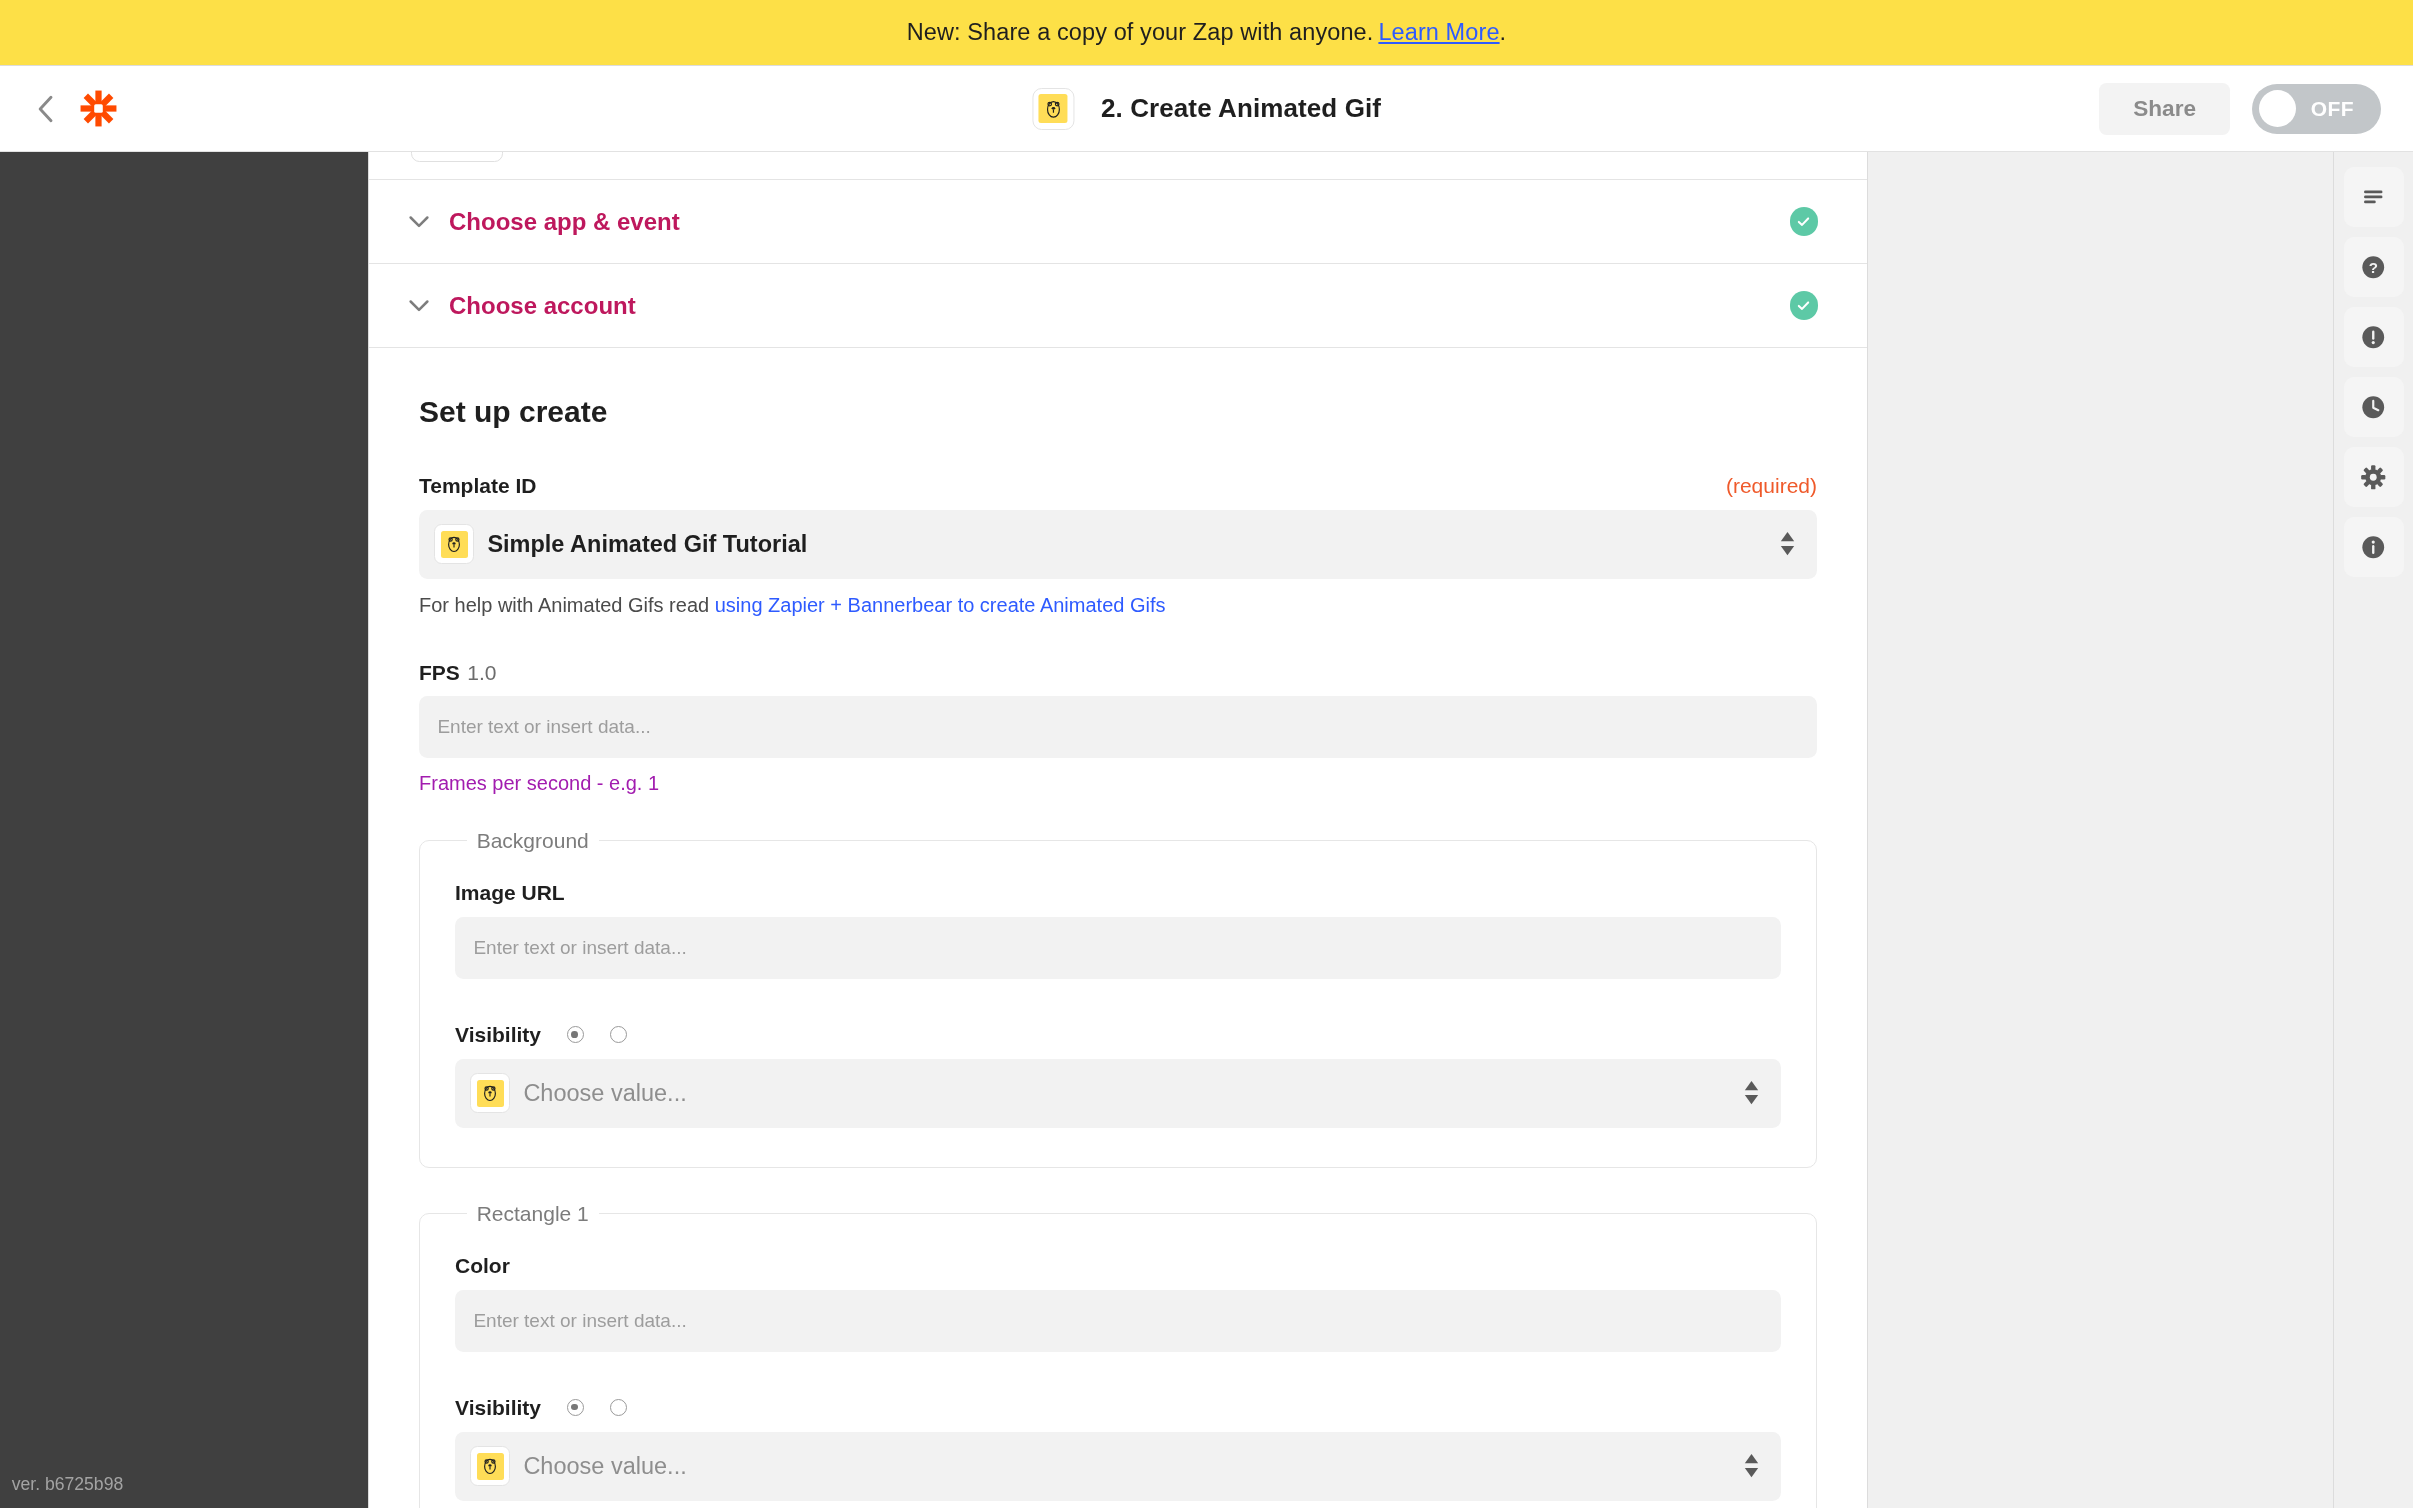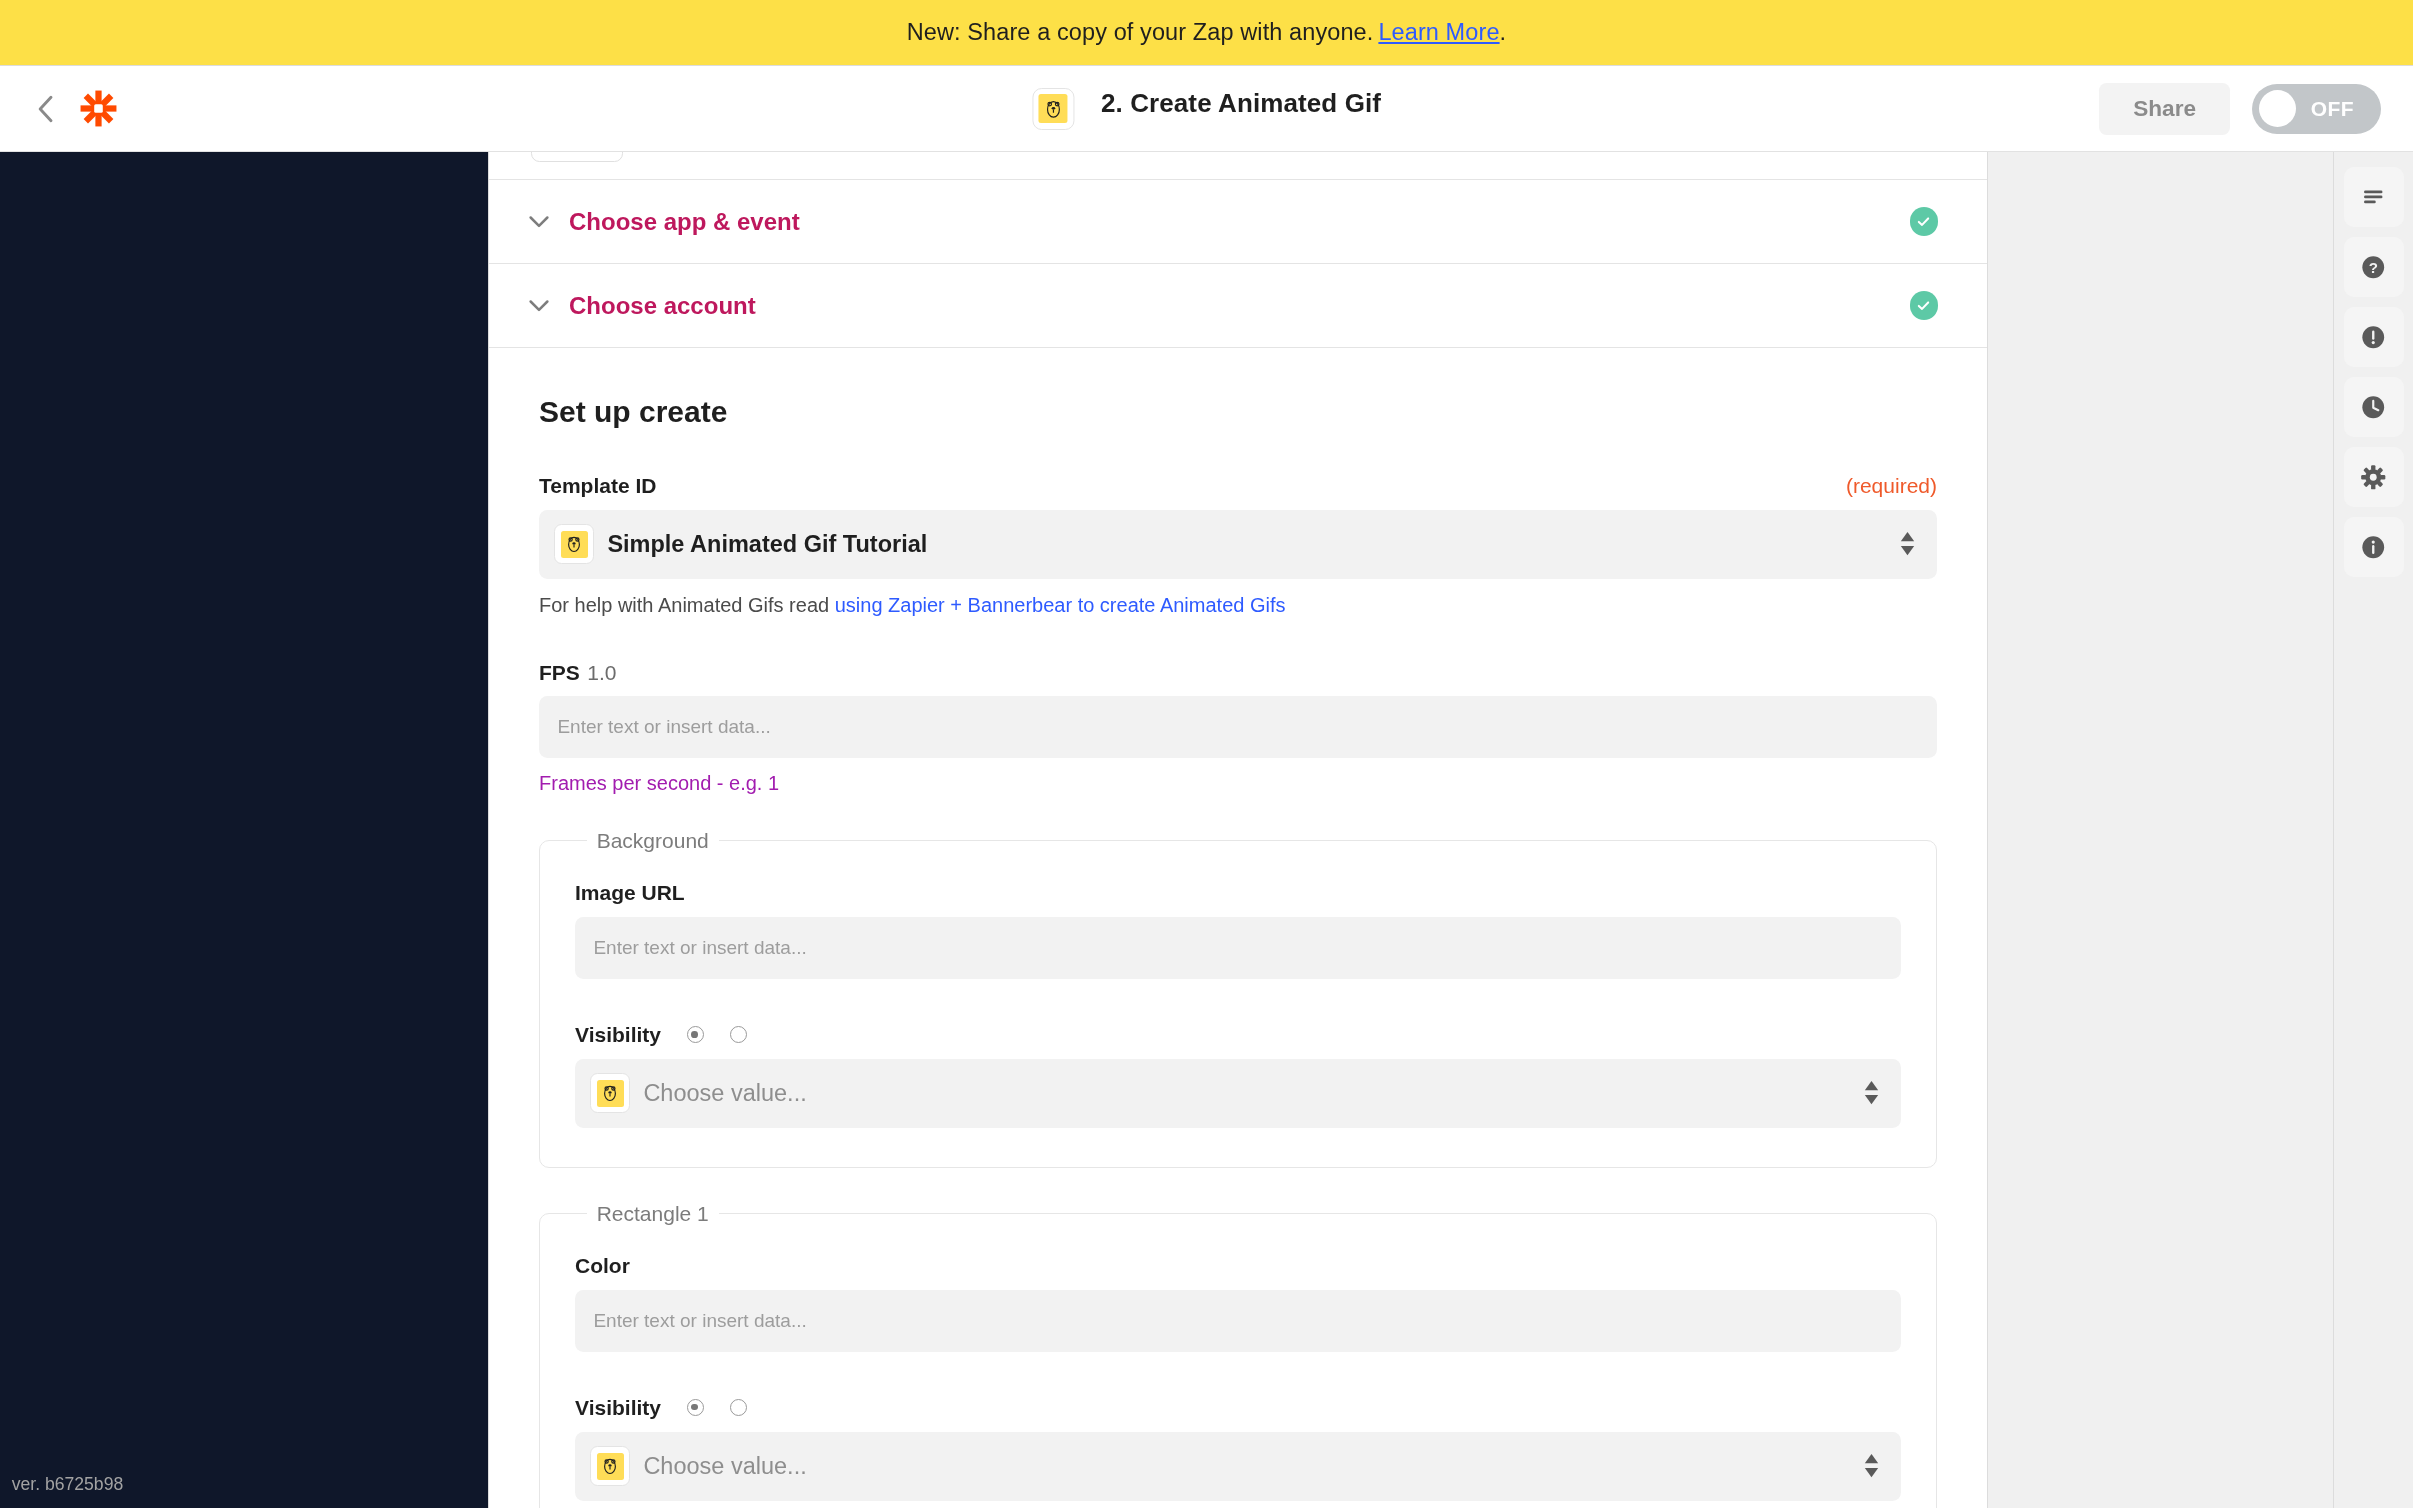--- a/index.html
+++ b/index.html
@@ -51,20 +51,21 @@
   .back-chevron svg { display: block; }
 
   .zapier-logo { width: 39px; height: 39px; display:block; }
 
   .hdr-center {
     position: absolute;
     left: 50%;
     top: 50%;
     transform: translate(-50%, -50%);
     display: flex;
+    align-items: center;
     gap: 27px;
     white-space: nowrap;
   }
   .app-chip {
     width: 42px; height: 42px;
     border: 1.7px solid #e4e4e4;
     border-radius: 9.2px;
     background: #fff;
     display: flex; align-items: center; justify-content: center;
     flex: none;
@@ -119,21 +120,21 @@
     letter-spacing: 0.4px;
   }
 
   
   .page {
     position: relative;
     height: 1356px;
     background: #f0f0f0;
     display: flex;
   }
-  .left-gutter { width: 488px; flex: none; position: relative; background:#0f172a; }
+  .left-gutter { width: 368px; flex: none; position: relative; background:#404040; }
   .ver {
     position: absolute;
     left: 11.7px; bottom: 13.4px;
     font-size: 17.6px;
     color: #a3a3a3;
   }
 
   .content {
     width: 1500px;
     flex: none;

